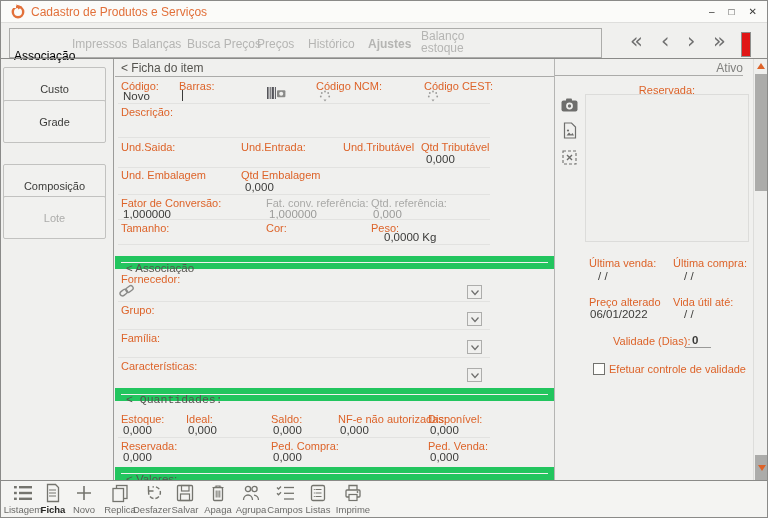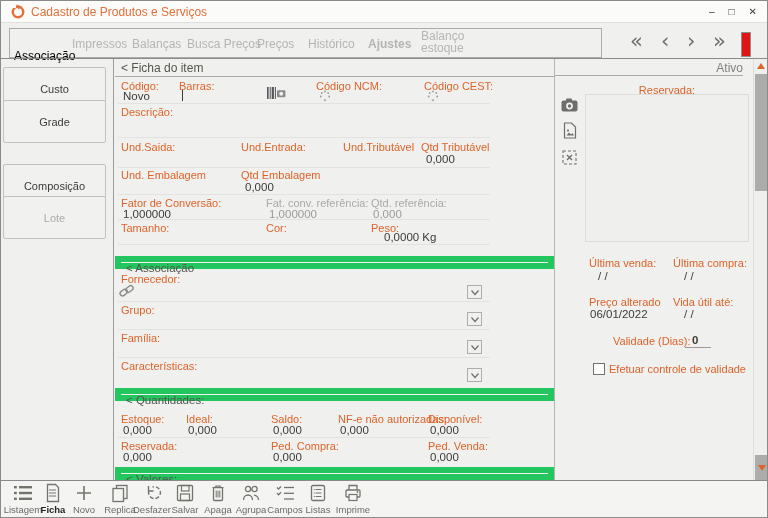--- a/index.html
+++ b/index.html
@@ -220,21 +220,21 @@
     </div>
   <div class="fdiv" style="top:356px;"></div>
 
   <span class="lbl" style="left:120px;top:359px;">Características:</span>
   <div class="dd" style="top:367px;">
       <svg width="10" height="7" viewBox="0 0 10 7">
         <path d="M1.5 1.5l3.5 4 3.5-4" stroke="#6E6E6C" fill="none" stroke-width="1.2"></path>
       </svg>
     </div>
 
-  <div class="sect" style="top:387px;">&lt; Quantidades:</div>
+  <div class="sect" style="top:387px;font-family:Liberation Mono, monospace;">&lt; Quantidades:</div>
   <span class="lbl" style="left:120px;top:412px;">Estoque:</span>
   <span class="lbl" style="left:185px;top:412px;">Ideal:</span>
   <span class="lbl" style="left:270px;top:412px;">Saldo:</span>
   <span class="lbl" style="left:337px;top:412px;">NF-e não autorizadas:</span>
   <span class="lbl" style="left:427px;top:412px;">Disponível:</span>
   <span class="val" style="left:122px;top:423px;">0,000</span>
   <span class="val" style="left:187px;top:423px;">0,000</span>
   <span class="val" style="left:272px;top:423px;">0,000</span>
   <span class="val" style="left:339px;top:423px;">0,000</span>
   <span class="val" style="left:429px;top:423px;">0,000</span>

